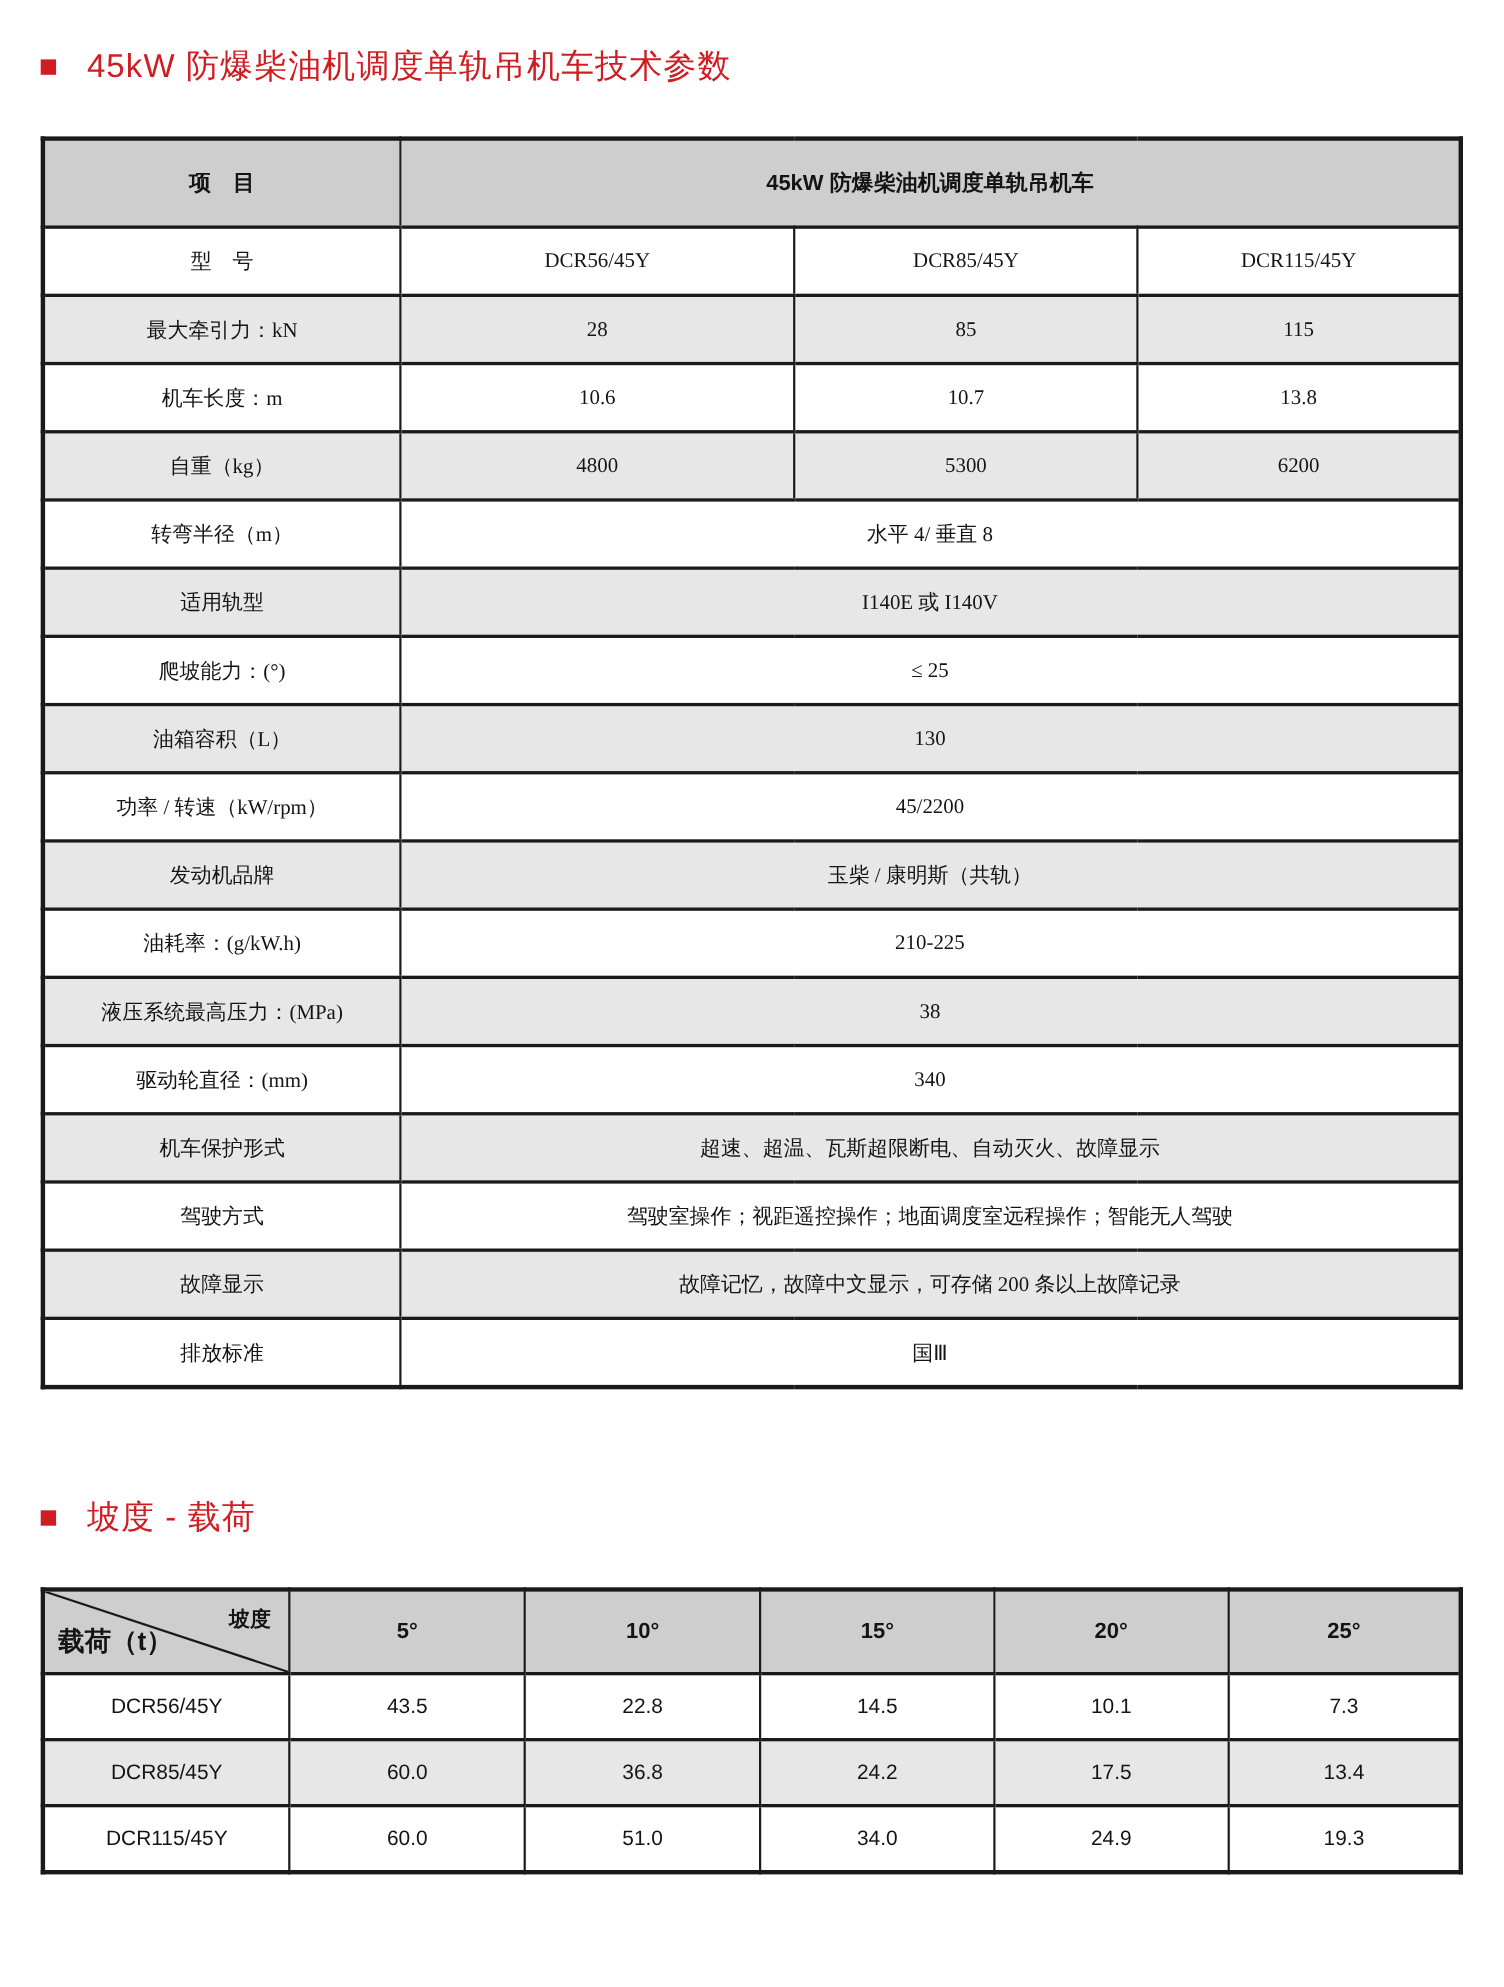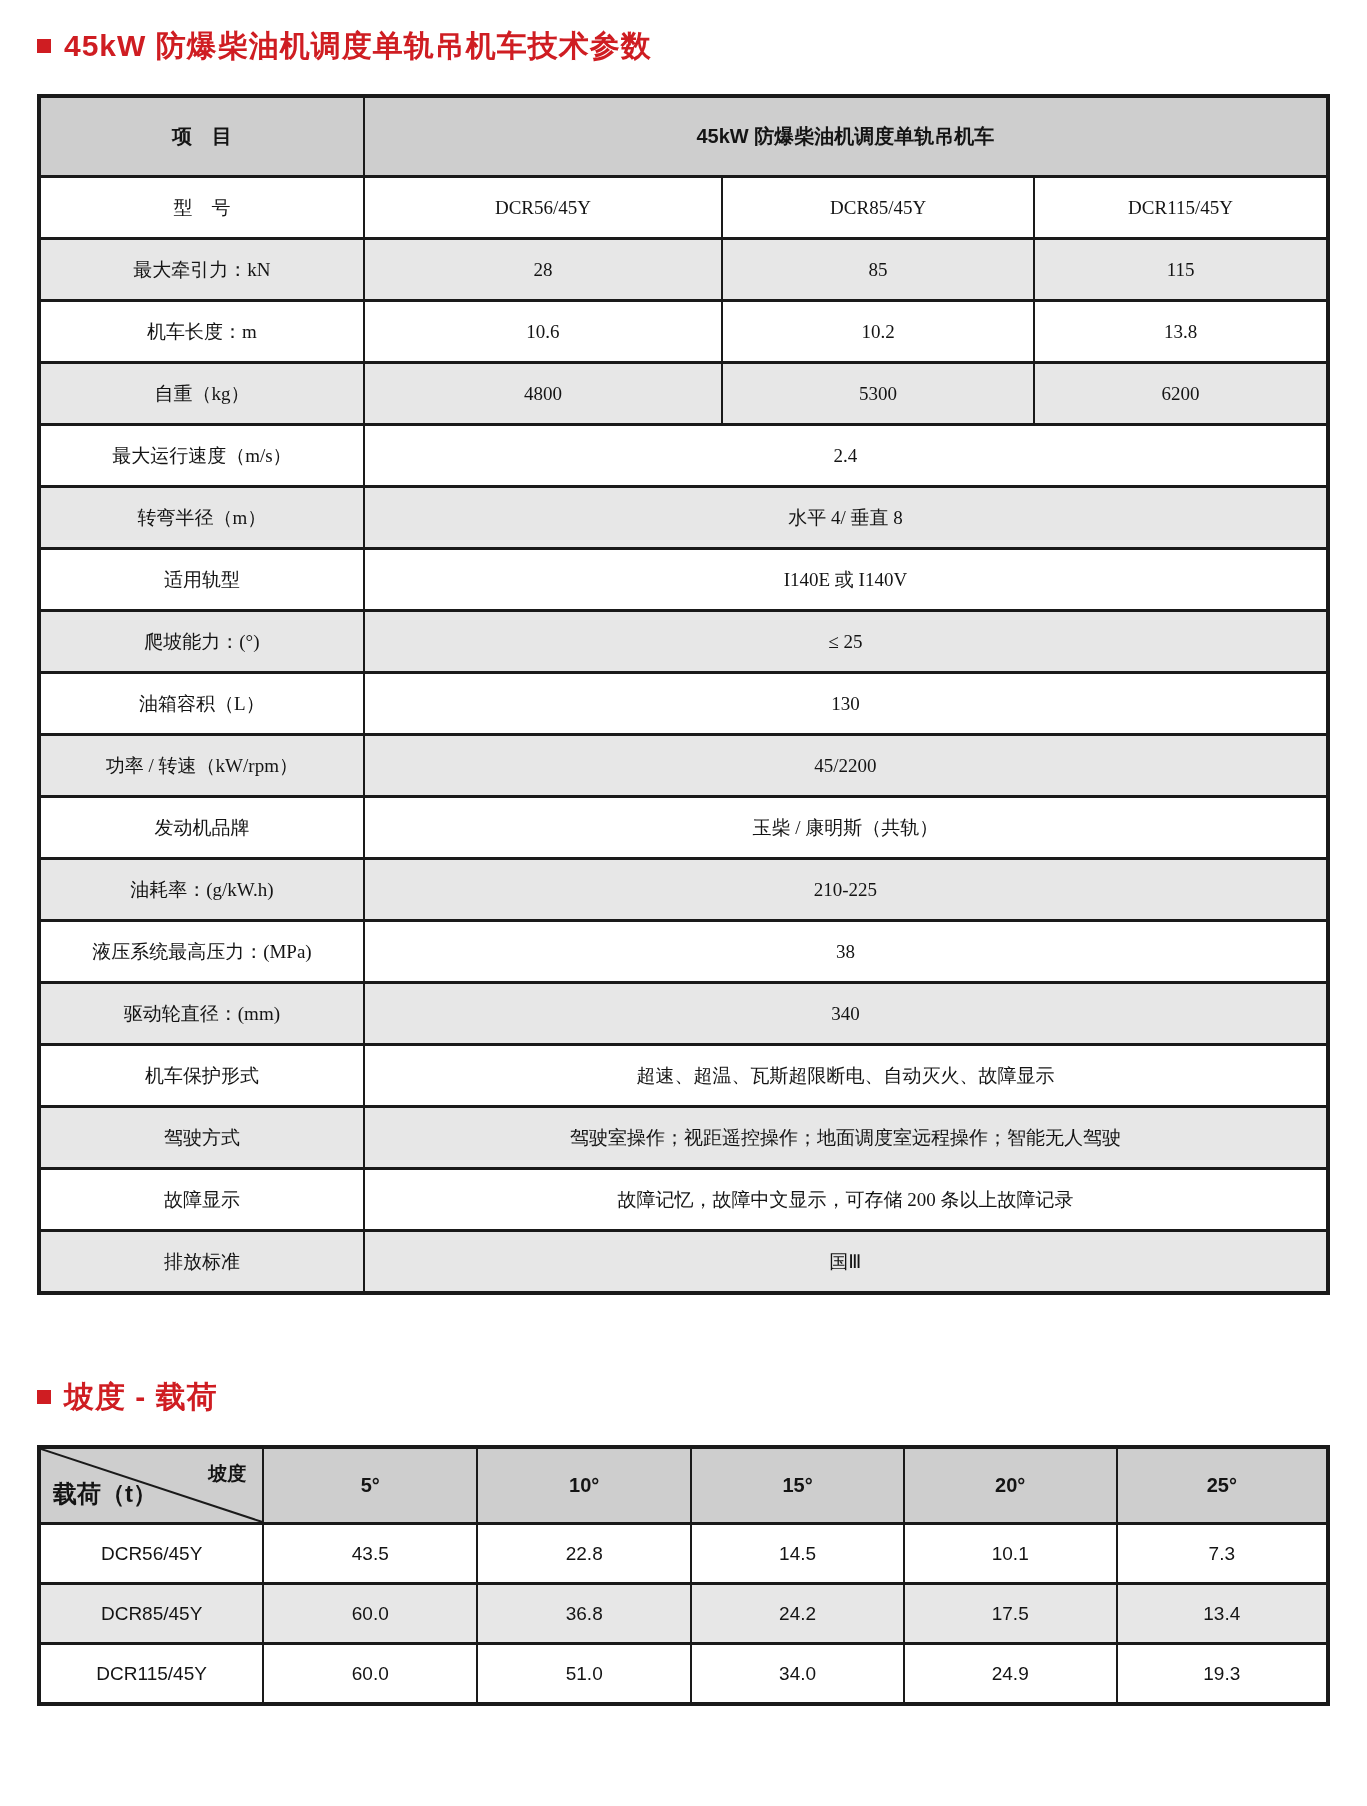--- a/index.html
+++ b/index.html
@@ -24,24 +24,24 @@
     margin: 0 0 30px 0;
   }
   .bullet {
     width: 14px;
     height: 14px;
     background: #cf1d22;
     margin-right: 12px;
     flex: 0 0 auto;
   }
   .section-title h1 {
-    margin: 1px;
+    margin: 16px;
     font-size: 30px;
     line-height: 34px;
-    font-weight: bold;
+    font-weight: normal;
     color: #cf1d22;
     letter-spacing: 1px;
   }
   
   table {
     border-collapse: collapse;
     table-layout: fixed;
     width: 1293px;
     border: 4px solid #1a1a1a;
     padding-left: 28px;
@@ -130,32 +130,28 @@
       </tr>
       <tr>
         <td>最大牵引力：kN</td>
         <td>28</td>
         <td>85</td>
         <td>115</td>
       </tr>
       <tr>
         <td>机车长度：m</td>
         <td>10.6</td>
-        <td>10.2</td>
+        <td>10.7</td>
         <td>13.8</td>
       </tr>
       <tr>
         <td>自重（kg）</td>
         <td>4800</td>
         <td>5300</td>
         <td>6200</td>
-      </tr>
-      <tr>
-        <td>最大运行速度（m/s）</td>
-        <td colspan="3">2.4</td>
       </tr>
       <tr>
         <td>转弯半径（m）</td>
         <td colspan="3">水平 4/ 垂直 8</td>
       </tr>
       <tr>
         <td>适用轨型</td>
         <td colspan="3">I140E 或 I140V</td>
       </tr>
       <tr>

